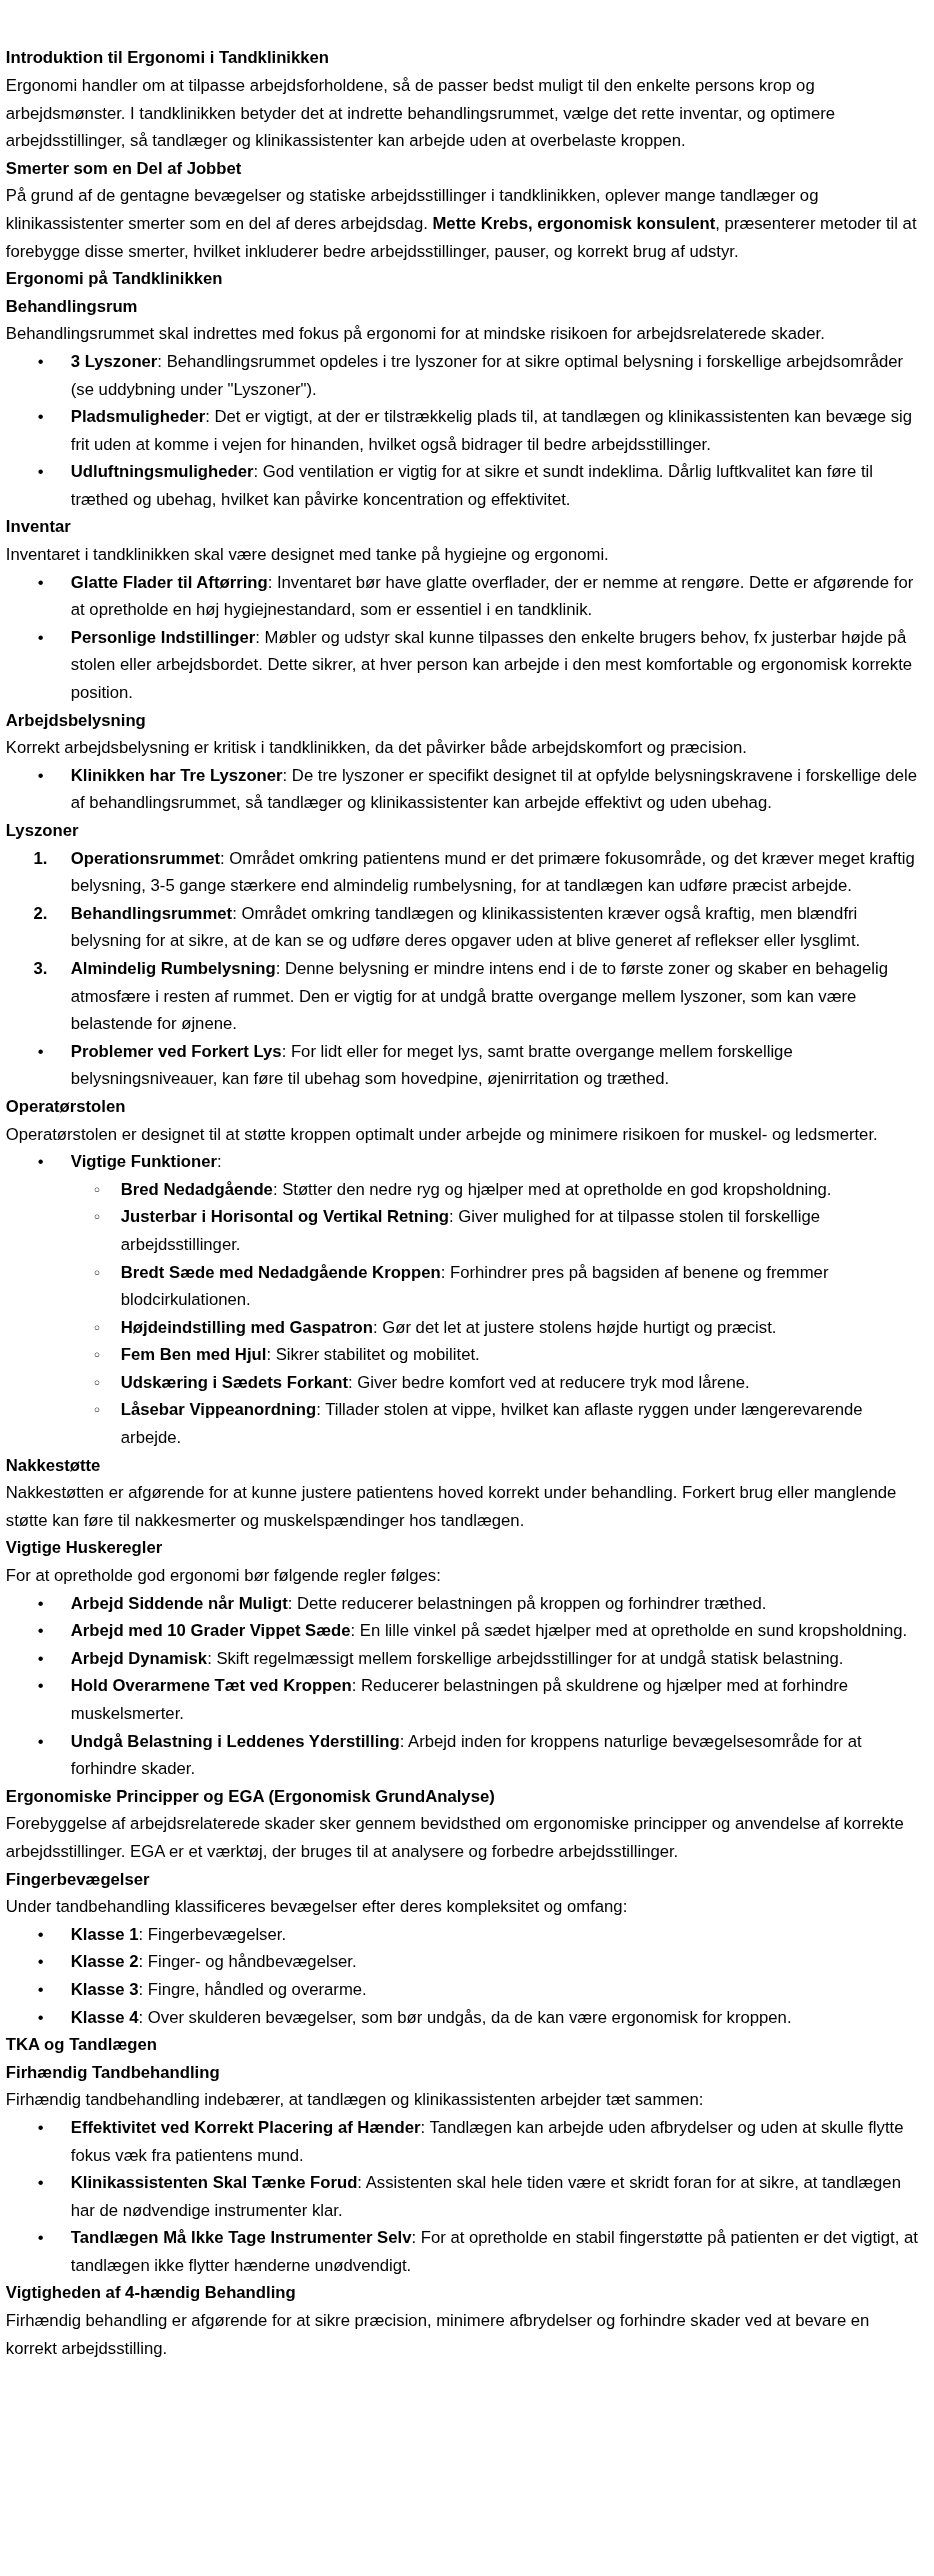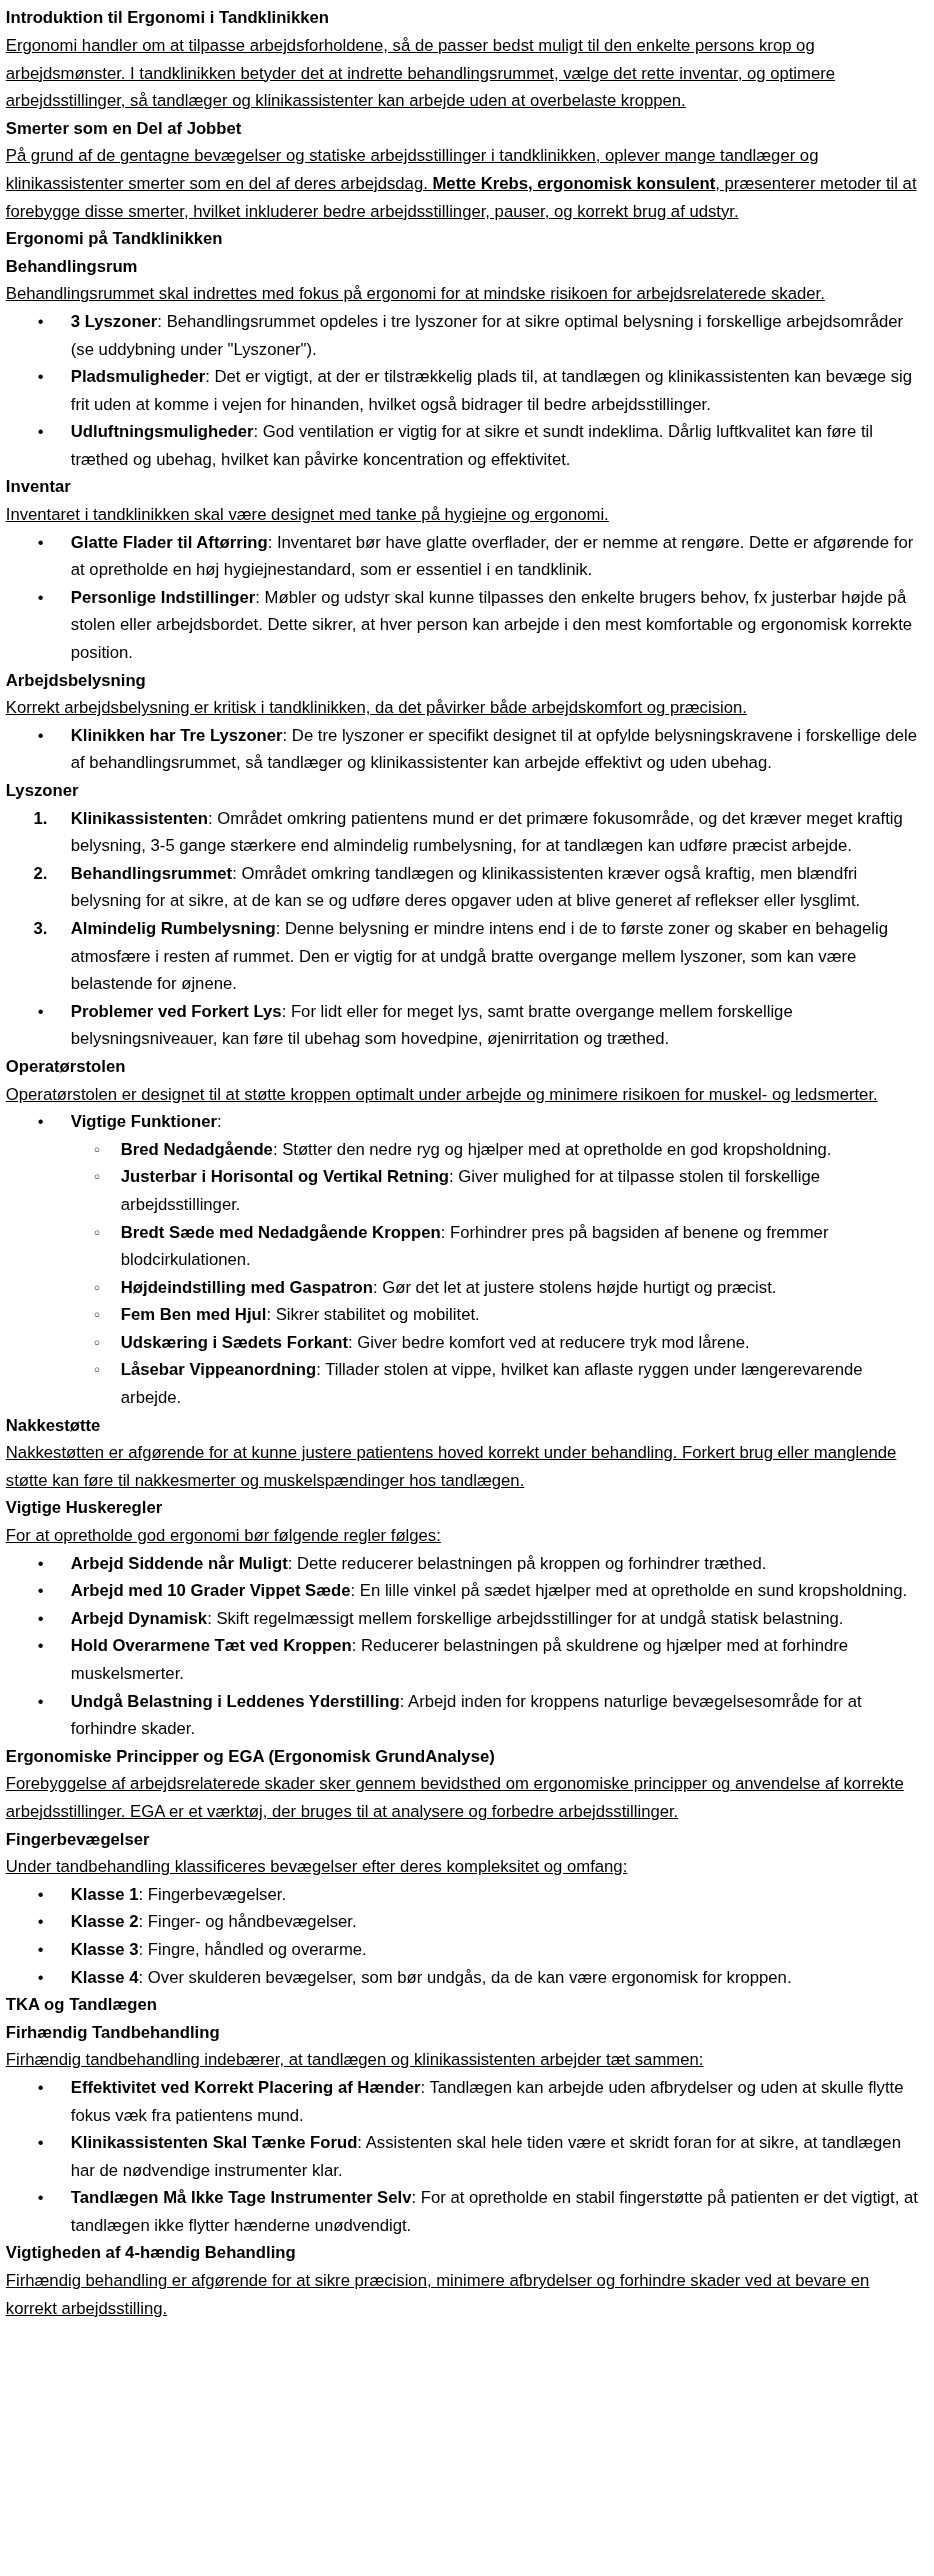--- a/index.html
+++ b/index.html
@@ -10,27 +10,27 @@
   }
   body {
     width: 935px;
     color: #000000;
     font-family: "Liberation Sans", "DejaVu Sans", sans-serif;
     font-size: 16.7px;
     line-height: 27.6px;
   }
   .page {
     padding: 4.4px 16px 17.4px 5.8px;
+    margin-top: 40px;
   }
   .heading {
     font-weight: bold;
   }
   .para {
     font-weight: normal;
-    text-decoration: underline;
   }
   .b {
     font-weight: bold;
   }
   .li {
     position: relative;
   }
   .li.l1 {
     padding-left: 65px;   
   }
@@ -73,21 +73,21 @@
       <div class="li l1"><span class="marker">•</span><span class="b">Glatte Flader til Aftørring</span><span>: Inventaret bør have glatte overflader, der er nemme at rengøre. Dette er afgørende for at opretholde en høj hygiejnestandard, som er essentiel i en tandklinik.</span></div>
       <div class="li l1"><span class="marker">•</span><span class="b">Personlige Indstillinger</span><span>: Møbler og udstyr skal kunne tilpasses den enkelte brugers behov, fx justerbar højde på stolen eller arbejdsbordet. Dette sikrer, at hver person kan arbejde i den mest komfortable og ergonomisk korrekte position.</span></div>
     </div>
     <div class="heading"><span class="b">Arbejdsbelysning</span></div>
     <div class="para"><span>Korrekt arbejdsbelysning er kritisk i tandklinikken, da det påvirker både arbejdskomfort og præcision.</span></div>
     <div>
       <div class="li l1"><span class="marker">•</span><span class="b">Klinikken har Tre Lyszoner</span><span>: De tre lyszoner er specifikt designet til at opfylde belysningskravene i forskellige dele af behandlingsrummet, så tandlæger og klinikassistenter kan arbejde effektivt og uden ubehag.</span></div>
     </div>
     <div class="heading"><span class="b">Lyszoner</span></div>
     <div>
-      <div class="li l1 num"><span class="marker">1.</span><span class="b">Klinikassistenten</span><span>: Området omkring patientens mund er det primære fokusområde, og det kræver meget kraftig belysning, 3-5 gange stærkere end almindelig rumbelysning, for at tandlægen kan udføre præcist arbejde.</span></div>
+      <div class="li l1 num"><span class="marker">1.</span><span class="b">Operationsrummet</span><span>: Området omkring patientens mund er det primære fokusområde, og det kræver meget kraftig belysning, 3-5 gange stærkere end almindelig rumbelysning, for at tandlægen kan udføre præcist arbejde.</span></div>
       <div class="li l1 num"><span class="marker">2.</span><span class="b">Behandlingsrummet</span><span>: Området omkring tandlægen og klinikassistenten kræver også kraftig, men blændfri belysning for at sikre, at de kan se og udføre deres opgaver uden at blive generet af reflekser eller lysglimt.</span></div>
       <div class="li l1 num"><span class="marker">3.</span><span class="b">Almindelig Rumbelysning</span><span>: Denne belysning er mindre intens end i de to første zoner og skaber en behagelig atmosfære i resten af rummet. Den er vigtig for at undgå bratte overgange mellem lyszoner, som kan være belastende for øjnene.</span></div>
       <div class="li l1"><span class="marker">•</span><span class="b">Problemer ved Forkert Lys</span><span>: For lidt eller for meget lys, samt bratte overgange mellem forskellige belysningsniveauer, kan føre til ubehag som hovedpine, øjenirritation og træthed.</span></div>
     </div>
     <div class="heading"><span class="b">Operatørstolen</span></div>
     <div class="para"><span>Operatørstolen er designet til at støtte kroppen optimalt under arbejde og minimere risikoen for muskel- og ledsmerter.</span></div>
     <div>
       <div class="li l1"><span class="marker">•</span><span class="b">Vigtige Funktioner</span><span>:</span></div>
       <div class="li l2"><span class="marker">○</span><span class="b">Bred Nedadgående</span><span>: Støtter den nedre ryg og hjælper med at opretholde en god kropsholdning.</span></div>
       <div class="li l2"><span class="marker">○</span><span class="b">Justerbar i Horisontal og Vertikal Retning</span><span>: Giver mulighed for at tilpasse stolen til forskellige arbejdsstillinger.</span></div>

